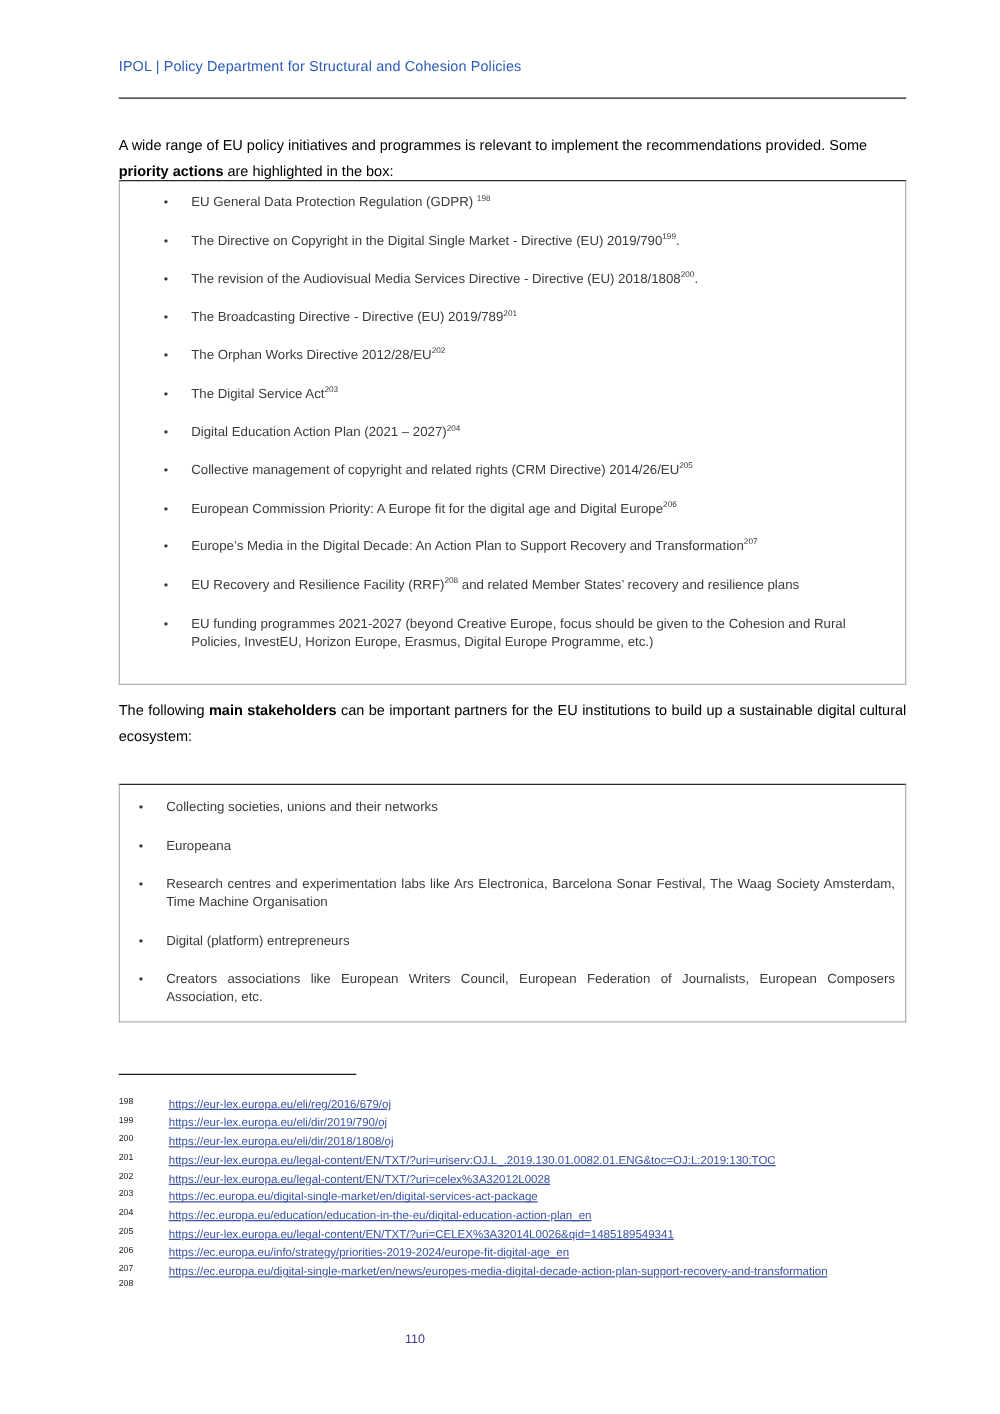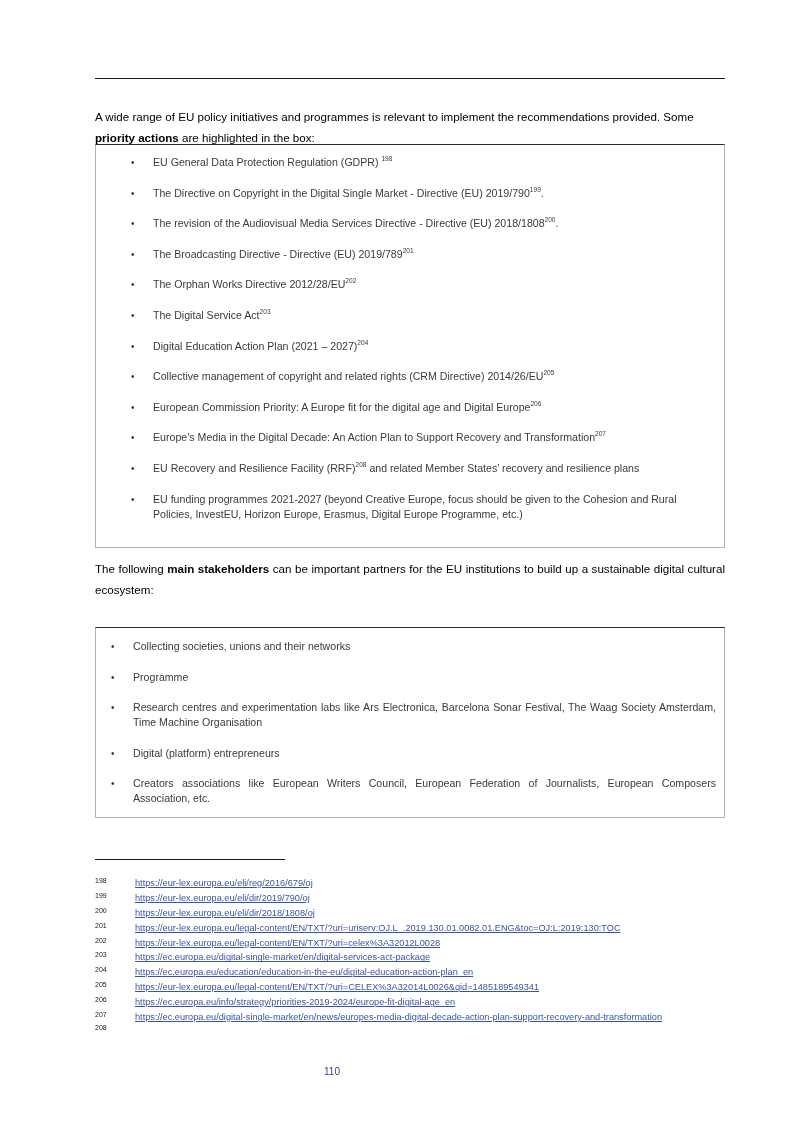--- a/index.html
+++ b/index.html
@@ -172,20 +172,21 @@
     text-align: center;
     font-size: 10px;
     color: #3A3A8C;
   }
 </style>
 </head>
 <body>
 
 <div class="page">
 
+  <div class="header">IPOL | Policy Department for Structural and Cohesion Policies</div>
   <div class="header-rule"></div>
 
   <p class="para" id="para-1">
     <span>A wide range of EU policy initiatives and programmes is relevant to implement the recommendations provided. Some </span><b>priority actions</b><span> are highlighted in the box:</span>
   </p>
 
   <div class="box" id="box-1">
     <ul class="bullet-list">
         <li class="bullet-item">
           <span class="dot">•</span>
@@ -243,21 +244,21 @@
   </p>
 
   <div class="box" id="box-2">
     <ul class="bullet-list">
         <li class="bullet-item">
           <span class="dot">•</span>
           <span class="btext">Collecting societies, unions and their networks</span>
         </li>
         <li class="bullet-item">
           <span class="dot">•</span>
-          <span class="btext">Programme</span>
+          <span class="btext">Europeana</span>
         </li>
         <li class="bullet-item">
           <span class="dot">•</span>
           <span class="btext">Research centres and experimentation labs like Ars Electronica, Barcelona Sonar Festival, The Waag Society Amsterdam, Time Machine Organisation</span>
         </li>
         <li class="bullet-item">
           <span class="dot">•</span>
           <span class="btext">Digital (platform) entrepreneurs</span>
         </li>
         <li class="bullet-item">

